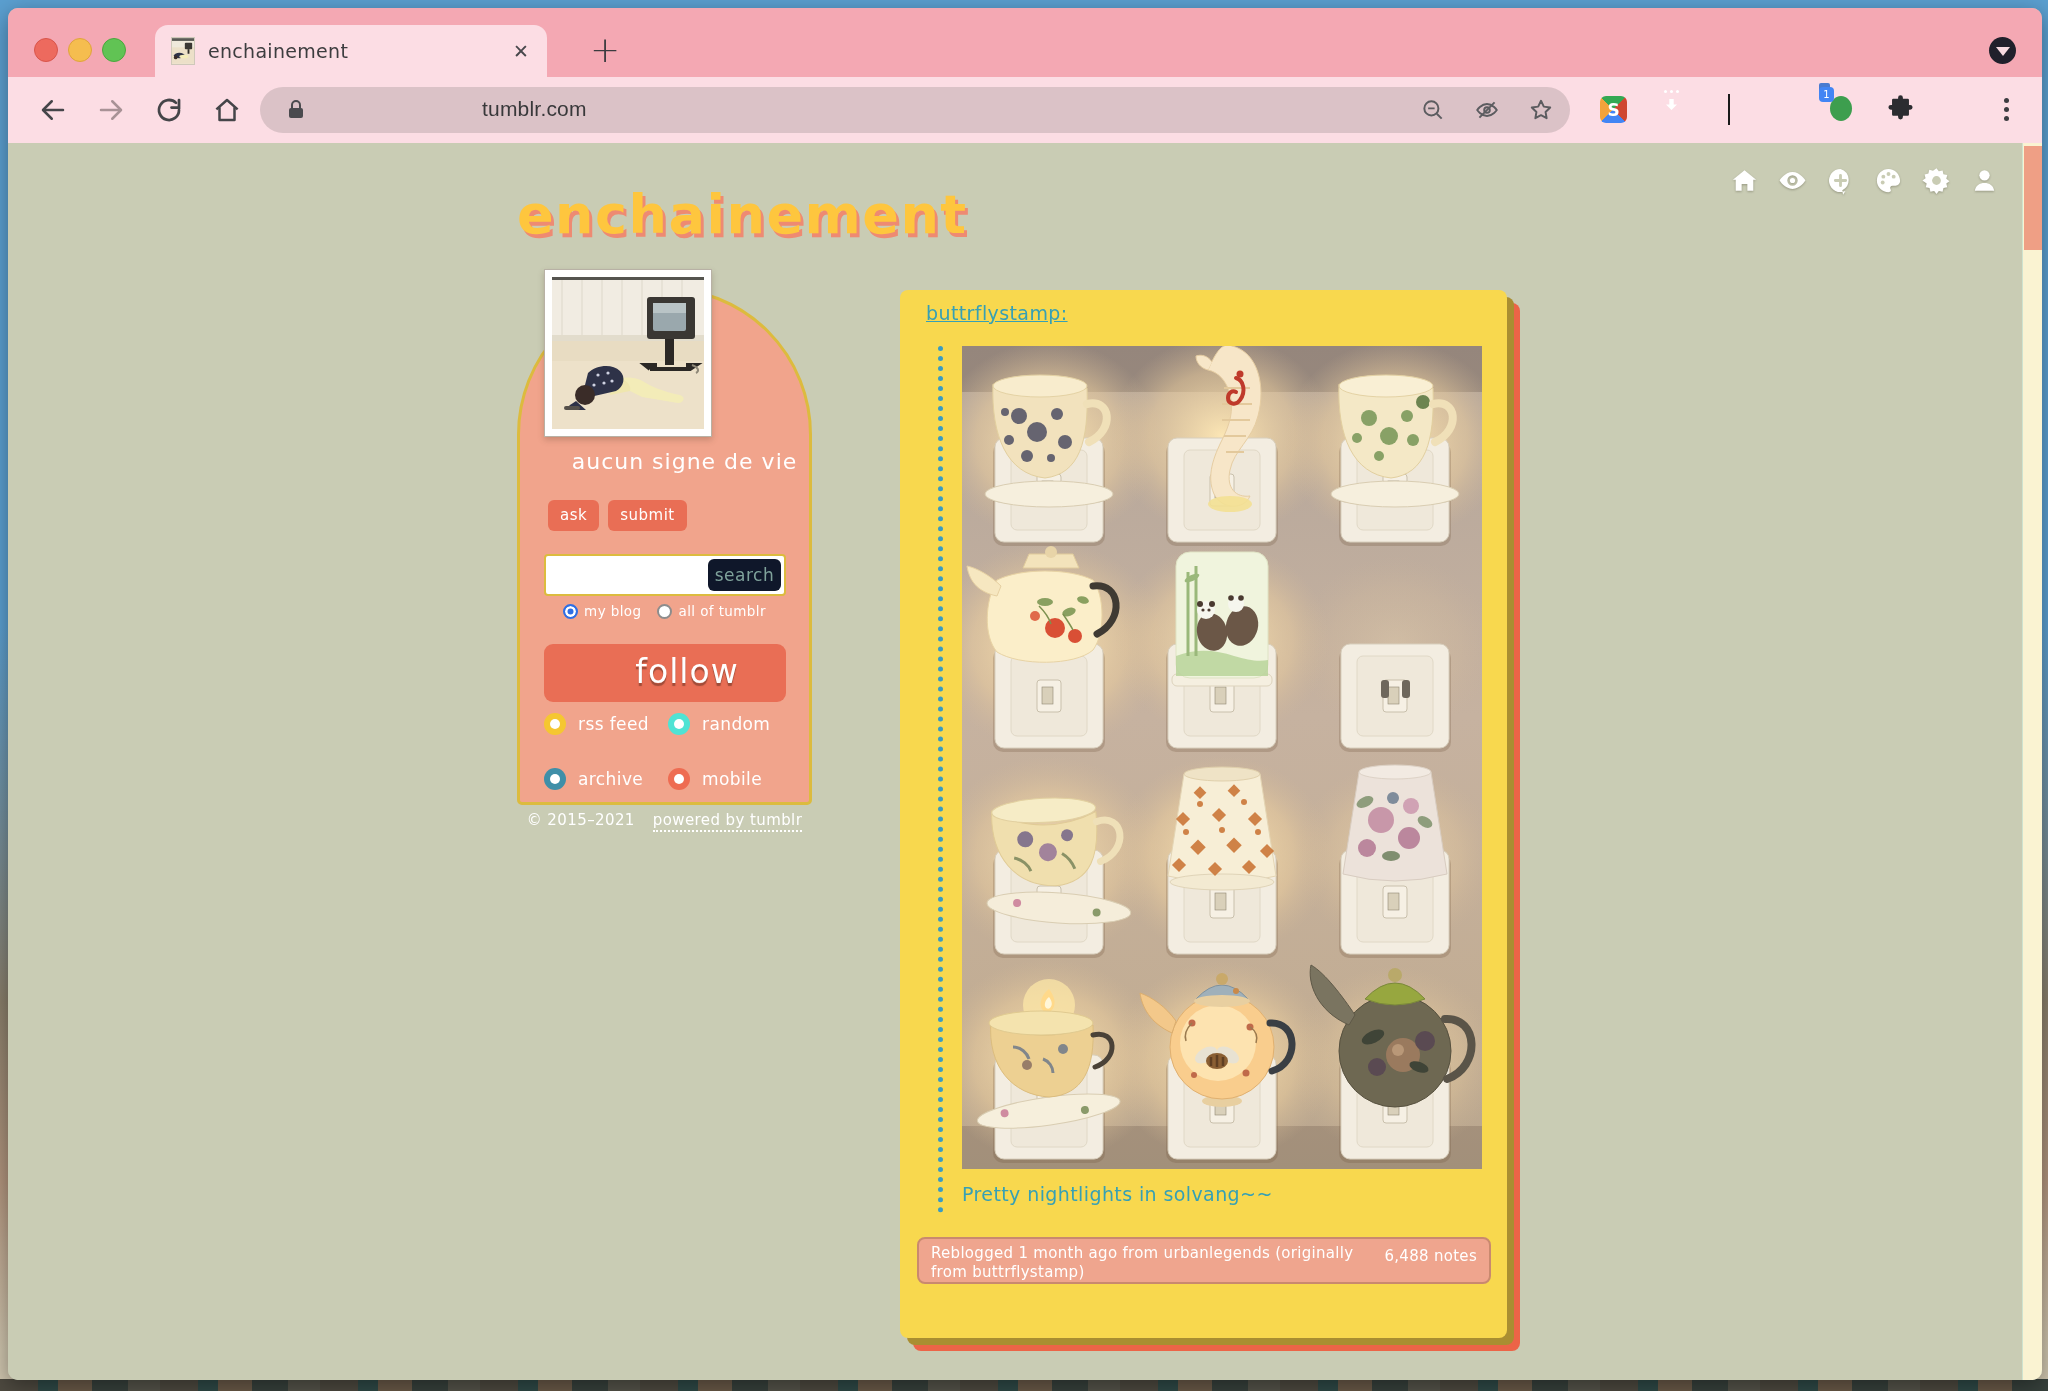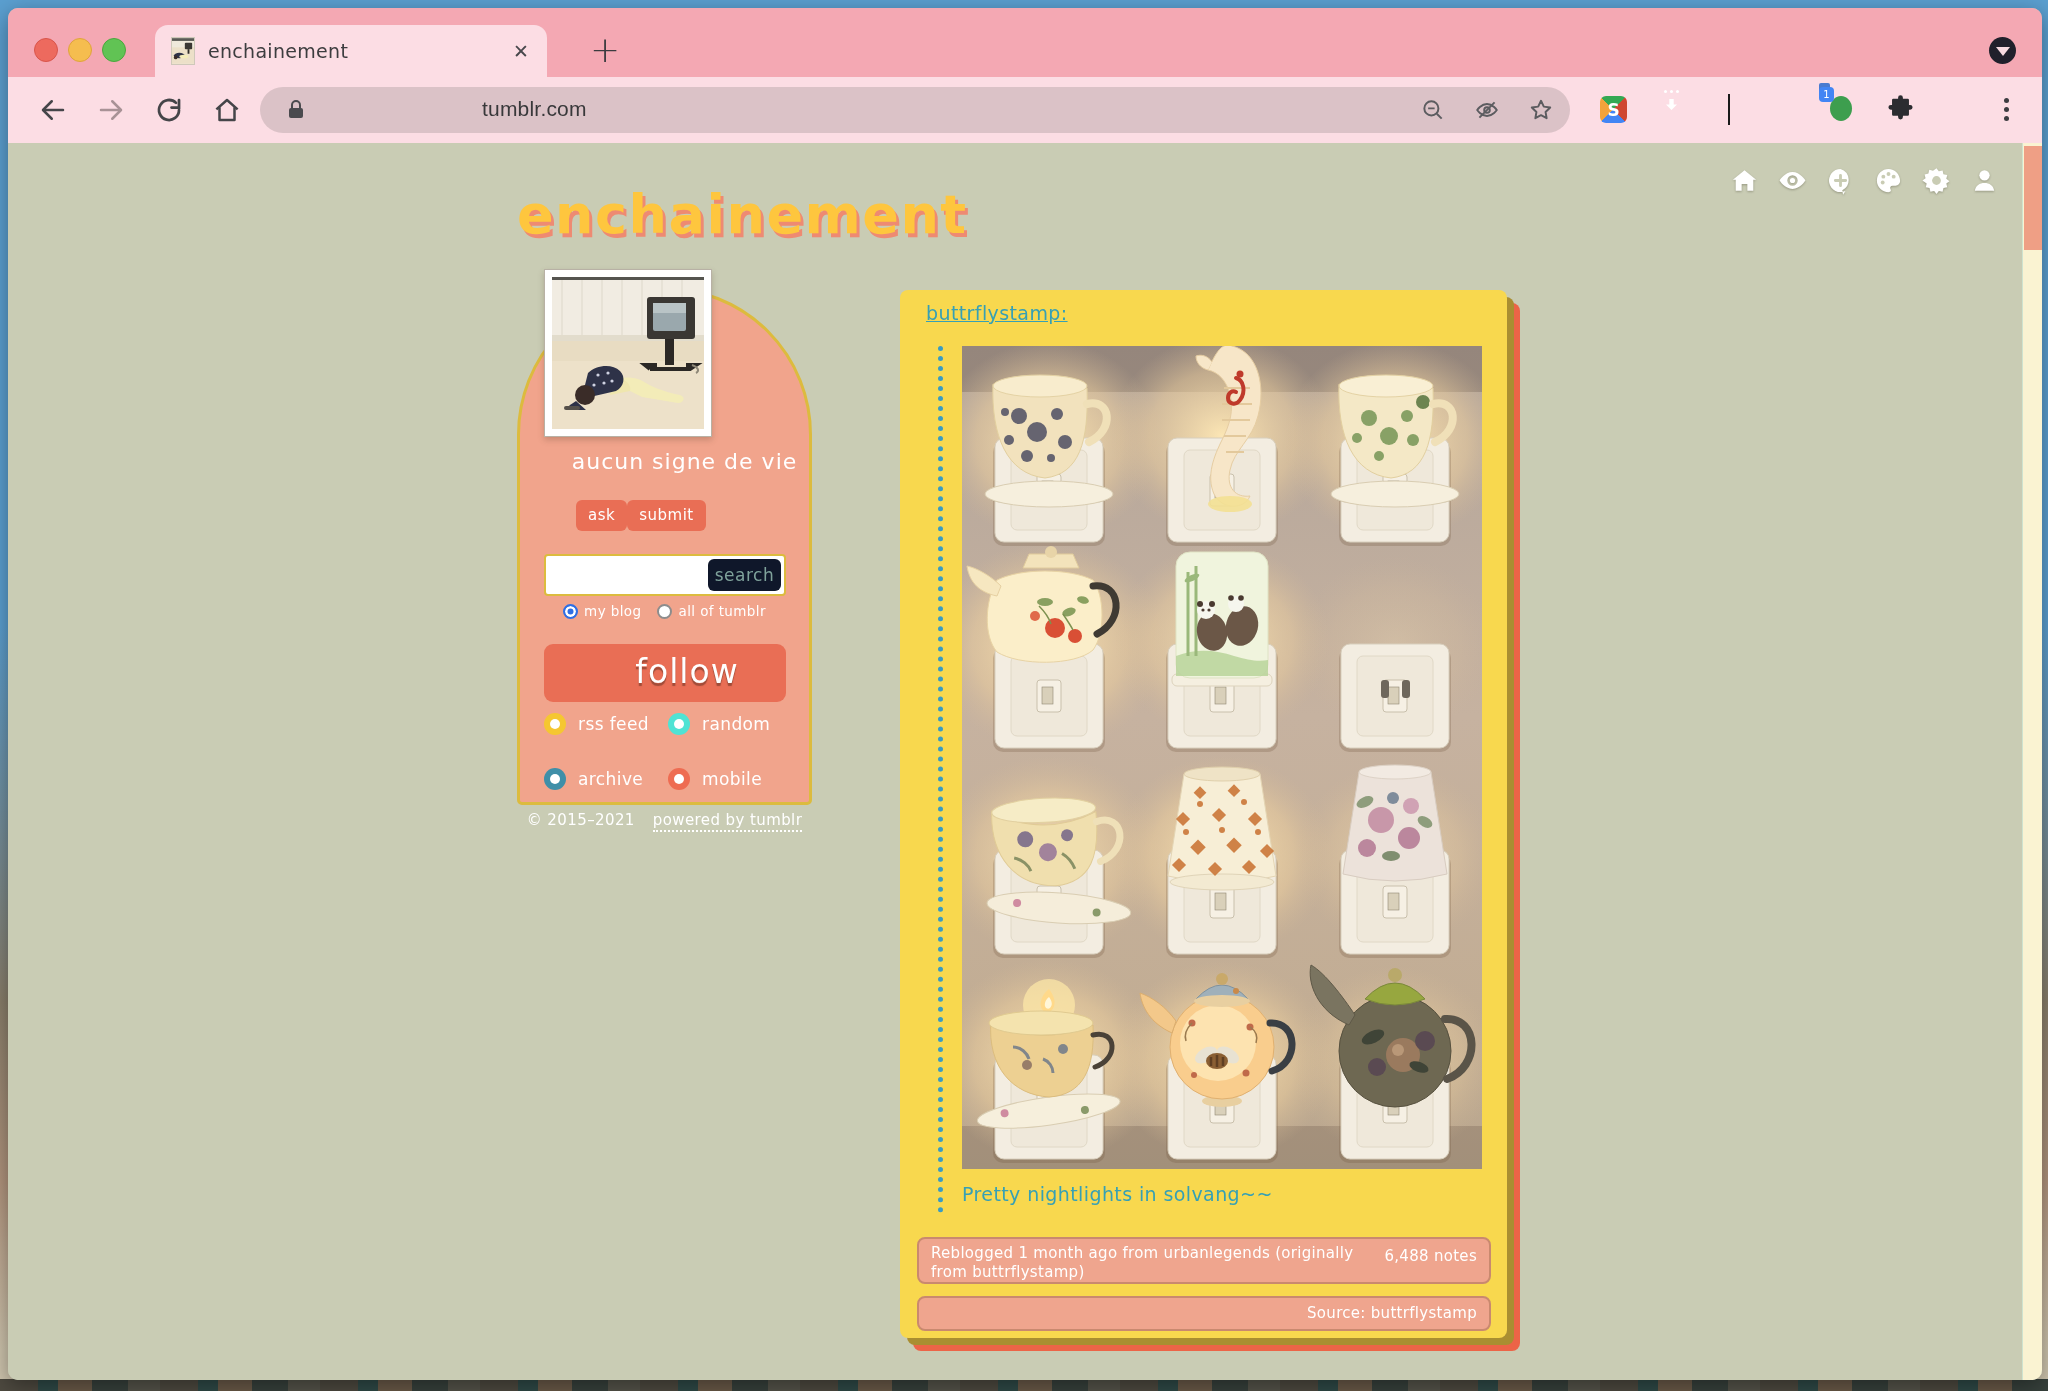--- a/index.html
+++ b/index.html
@@ -82,21 +82,21 @@
   .blog-title { position:absolute; left:509px; top:40px; font-size:54px; font-weight:600;
     color:#fec63e; letter-spacing:1.5px; text-shadow:3px 4px 0 #ee8a72; }
 
   
   .side-card { position:absolute; left:509px; top:144px; width:295px; height:518px;
     background:#f1a48c; border:3px solid #dcbb3e; border-radius:150px 150px 5px 5px; }
   .avatar-frame { position:absolute; left:536px; top:126px; width:168px; height:168px;
     background:#fff; border:1px solid #b8b1a5; padding:7px; box-shadow:0 3px 6px rgba(80,60,40,.25); }
   .blog-desc { position:absolute; left:509px; top:306px; width:295px; text-align:center;
     color:#fff; font-size:22px; letter-spacing:1px;padding-left:40px; }
-  .ab-row { position:absolute; left:568px; top:357px; display:flex; }
+  .ab-row { position:absolute; left:540px; top:357px; display:flex; gap:9px; }
   .mini-btn { background:#e96e55; color:#fff; font-size:15px; letter-spacing:.5px;
     border-radius:6px; padding:6px 12px 7px; }
   .search-wrap { position:absolute; left:536px; top:411px; width:242px; height:42px;
     background:#fff; border:2px solid #dcbb3e; border-radius:4px; }
   .search-input { position:absolute; left:6px; top:6px; width:150px; height:26px; border:0; outline:0;
     font-size:16px; background:transparent; }
   .search-btn { position:absolute; right:3px; top:3px; width:73px; height:32px; background:#0f172a;
     border-radius:6px; color:#7fa29b; font-size:17px; text-align:center; line-height:32px; letter-spacing:.5px; }
   .radio-row { position:absolute; left:509px; top:460px; width:295px; display:flex; justify-content:center;
     gap:16px; color:#fff; font-size:13.5px; align-items:center; letter-spacing:.4px; }
@@ -626,19 +626,16 @@
             </g>
           </g>
         </svg>
         <div class="post-caption">Pretty nightlights in solvang~~</div>
       </div>
 
       <div class="meta-bar reblog-bar">
         <span class="reblog-left">Reblogged 1 month ago from urbanlegends (originally from buttrflystamp)</span>
         <span class="reblog-notes">6,488 notes</span>
       </div>
-      <div class="meta-bar source-bar">
-        <span>Source: buttrflystamp</span>
-      </div>
     </div>
 
   </div>
 </div>
 
 </body></html>

